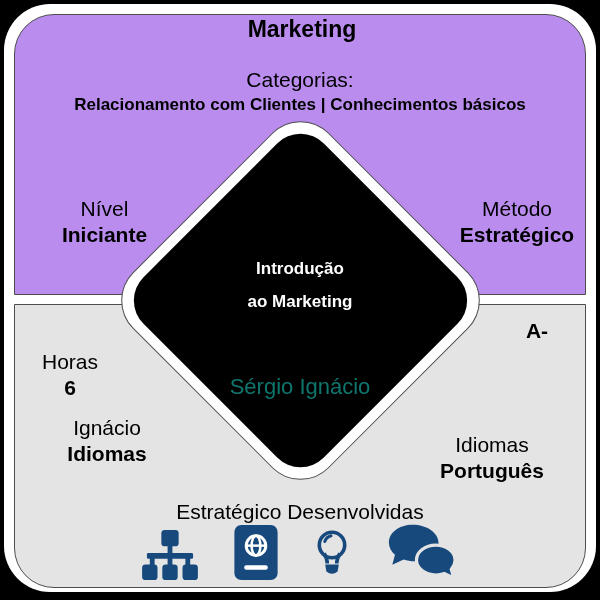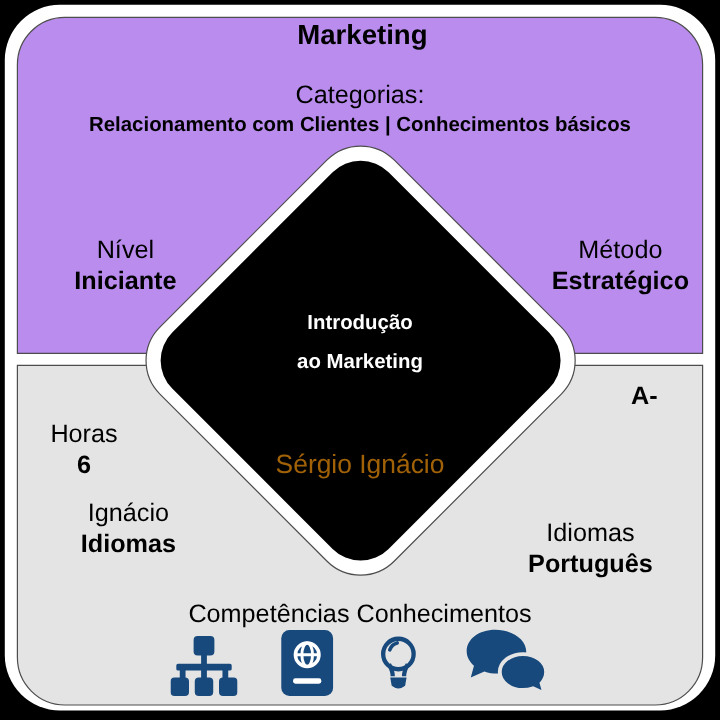--- a/index.html
+++ b/index.html
@@ -83,21 +83,21 @@
   .attr-hours    { left: 10px;  top: 317px; width: 120px; margin-top: 32px; }
   .attr-rating   { left: 477px; top: 318px; width: 120px; }
   .attr-method   { left: 27px;  top: 415px; width: 160px; }
   .attr-languages{ left: 412px; top: 418px; width: 160px; margin-top: 14px; }
   .center-title {
     left: 150px; top: 252px; width: 300px;
     color: #fff; font-size: 17px; font-weight: 700; line-height: 33px;
   }
   .center-author {
     left: 150px; top: 374px; width: 300px;
-    color: #a16207; font-size: 22px; font-weight: 400;
+    color: #0f766e; font-size: 22px; font-weight: 400;
   }
   .comp-title { left: 0; right: 0; top: 499px; font-size: 21px; }
   .icon-row {
     position: absolute;
     left: 0; right: 0; top: 524px; height: 56px;
     display: flex; justify-content: center; align-items: flex-end;
     gap: 36px;
     z-index: 4;
     color: var(--icon-navy);
   }
@@ -158,21 +158,21 @@
     <span class="val">Português</span>
   </div>
 
   <div class="txt center-title">
     <span>Introdução</span><br>
     <span>ao Marketing</span>
   </div>
 
   <div class="txt center-author">Sérgio Ignácio</div>
 
-  <div class="txt comp-title">Competências Conhecimentos</div>
+  <div class="txt comp-title">Estratégico Desenvolvidas</div>
 
   <div class="icon-row">
 
     <span>
       <svg width="56" height="50" viewBox="0 0 58 52">
         <rect class="ic-fill" x="20" y="0" width="18" height="17" rx="3.5"></rect>
         <rect class="ic-fill" x="26.5" y="14" width="5" height="12"></rect>
         <rect class="ic-fill" x="5" y="24" width="48" height="6" rx="1.5"></rect>
         <rect class="ic-fill" x="8" y="28" width="5" height="10"></rect>
         <rect class="ic-fill" x="26.5" y="28" width="5" height="10"></rect>

